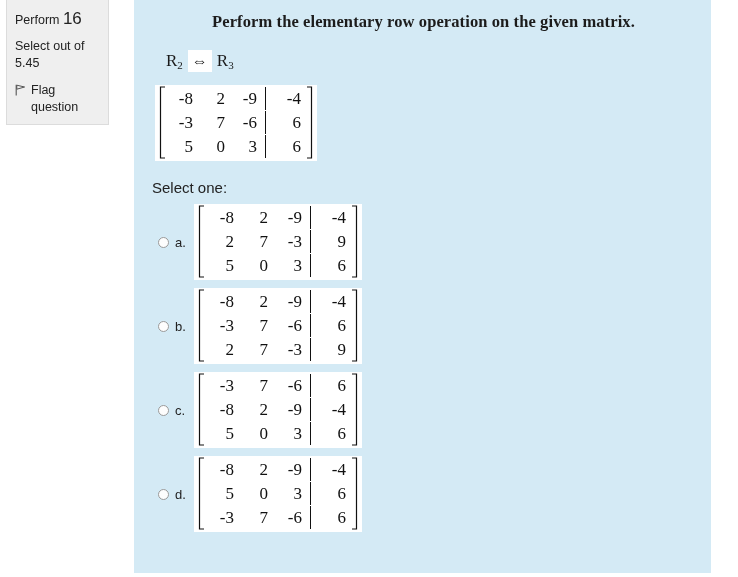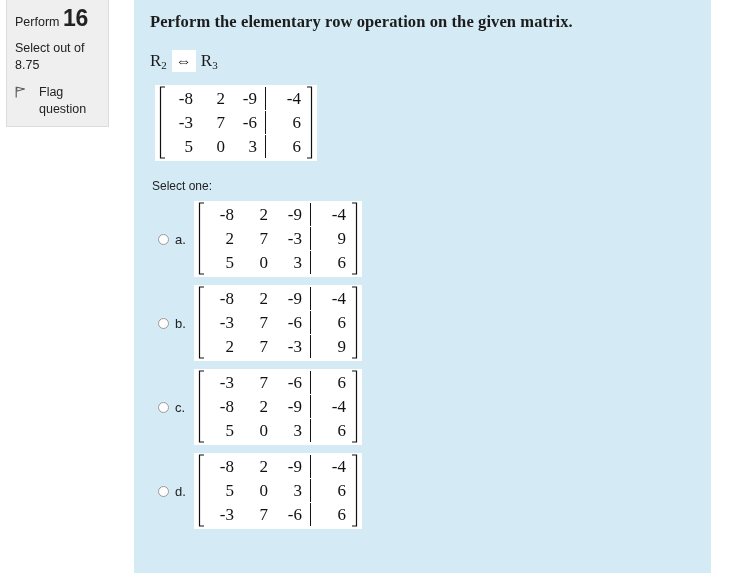--- a/index.html
+++ b/index.html
@@ -29,31 +29,31 @@
     color: #222222;
     font-size: 12.5px;
     line-height: 17px;
   }
   .qnum {
     margin: 6px 0 9px 0;
     font-size: 12.5px;
     color: #222;
   }
   .qnum .num {
-    font-size: 23px;
-    font-weight: bold;
+    font-size: 17px;
+    font-weight: normal;
     letter-spacing: -0.2px;
   }
   .info-block {
     margin: 0 0 10px 0;
   }
   .flag-row {
     display: flex;
     align-items: flex-start;
-    gap: 13px;
+    gap: 5px;
     margin-top: 6px;
   }
   .flag-icon {
     flex: 0 0 auto;
     margin-top: 2px;
   }
   .flag-text { line-height: 17px; }
 
   
   #question-panel {
@@ -67,25 +67,26 @@
     padding: 8px 14px 10px 14px;
   }
 
   #question-text {
     font-family: "Liberation Serif", serif;
     font-size: 16.5px;
     font-weight: bold;
     color: #1c1c1c;
     margin: 4px 0 0 2px;
     letter-spacing: 0.1px;
+    text-align: center;
   }
 
   
   #row-operation {
-    margin: 17px 0 0 2px;
+    margin: 17px 0 0 18px;
     display: flex;
     align-items: center;
     font-family: "Liberation Serif", serif;
     font-size: 17px;
     color: #1a1a1a;
     height: 24px;
   }
   .rsym { display: inline-block; }
   .rsym sub {
     font-size: 11px;
@@ -140,21 +141,21 @@
   
   #given-matrix-wrap {
     margin: 12px 0 0 7px;
   }
   #given-matrix .mcell { min-width: 22px; }
   #given-matrix .mcell.aug { min-width: 26px; }
 
   
   #select-one {
     margin: 16px 0 0 4px;
-    font-size: 12px;
+    font-size: 15px;
     color: #222;
   }
   #options {
     margin-top: 8px;
   }
   .option-row {
     display: flex;
     align-items: center;
     margin-bottom: 8px;
   }
@@ -181,21 +182,21 @@
 </head>
 <body>
 
 <div id="question-info">
   <div class="qnum">
     <span>Perform</span>
     <span class="num">16</span>
   </div>
   <div class="info-block">
     <span>Select out of</span>
-    <span>8.75</span>
+    <span>5.45</span>
   </div>
   <div class="flag-row">
     <span class="flag-icon">
       <svg width="11" height="12" viewBox="0 0 11 12">
         <line x1="1.2" y1="0.8" x2="1.2" y2="11.4" stroke="#555" stroke-width="1.1"></line>
         <path d="M1.8 1.2 L9.6 3.0 L1.8 5.2 Z" fill="none" stroke="#555" stroke-width="1"></path>
       </svg>
     </span>
     <span class="flag-text">Flag question</span>
   </div>

